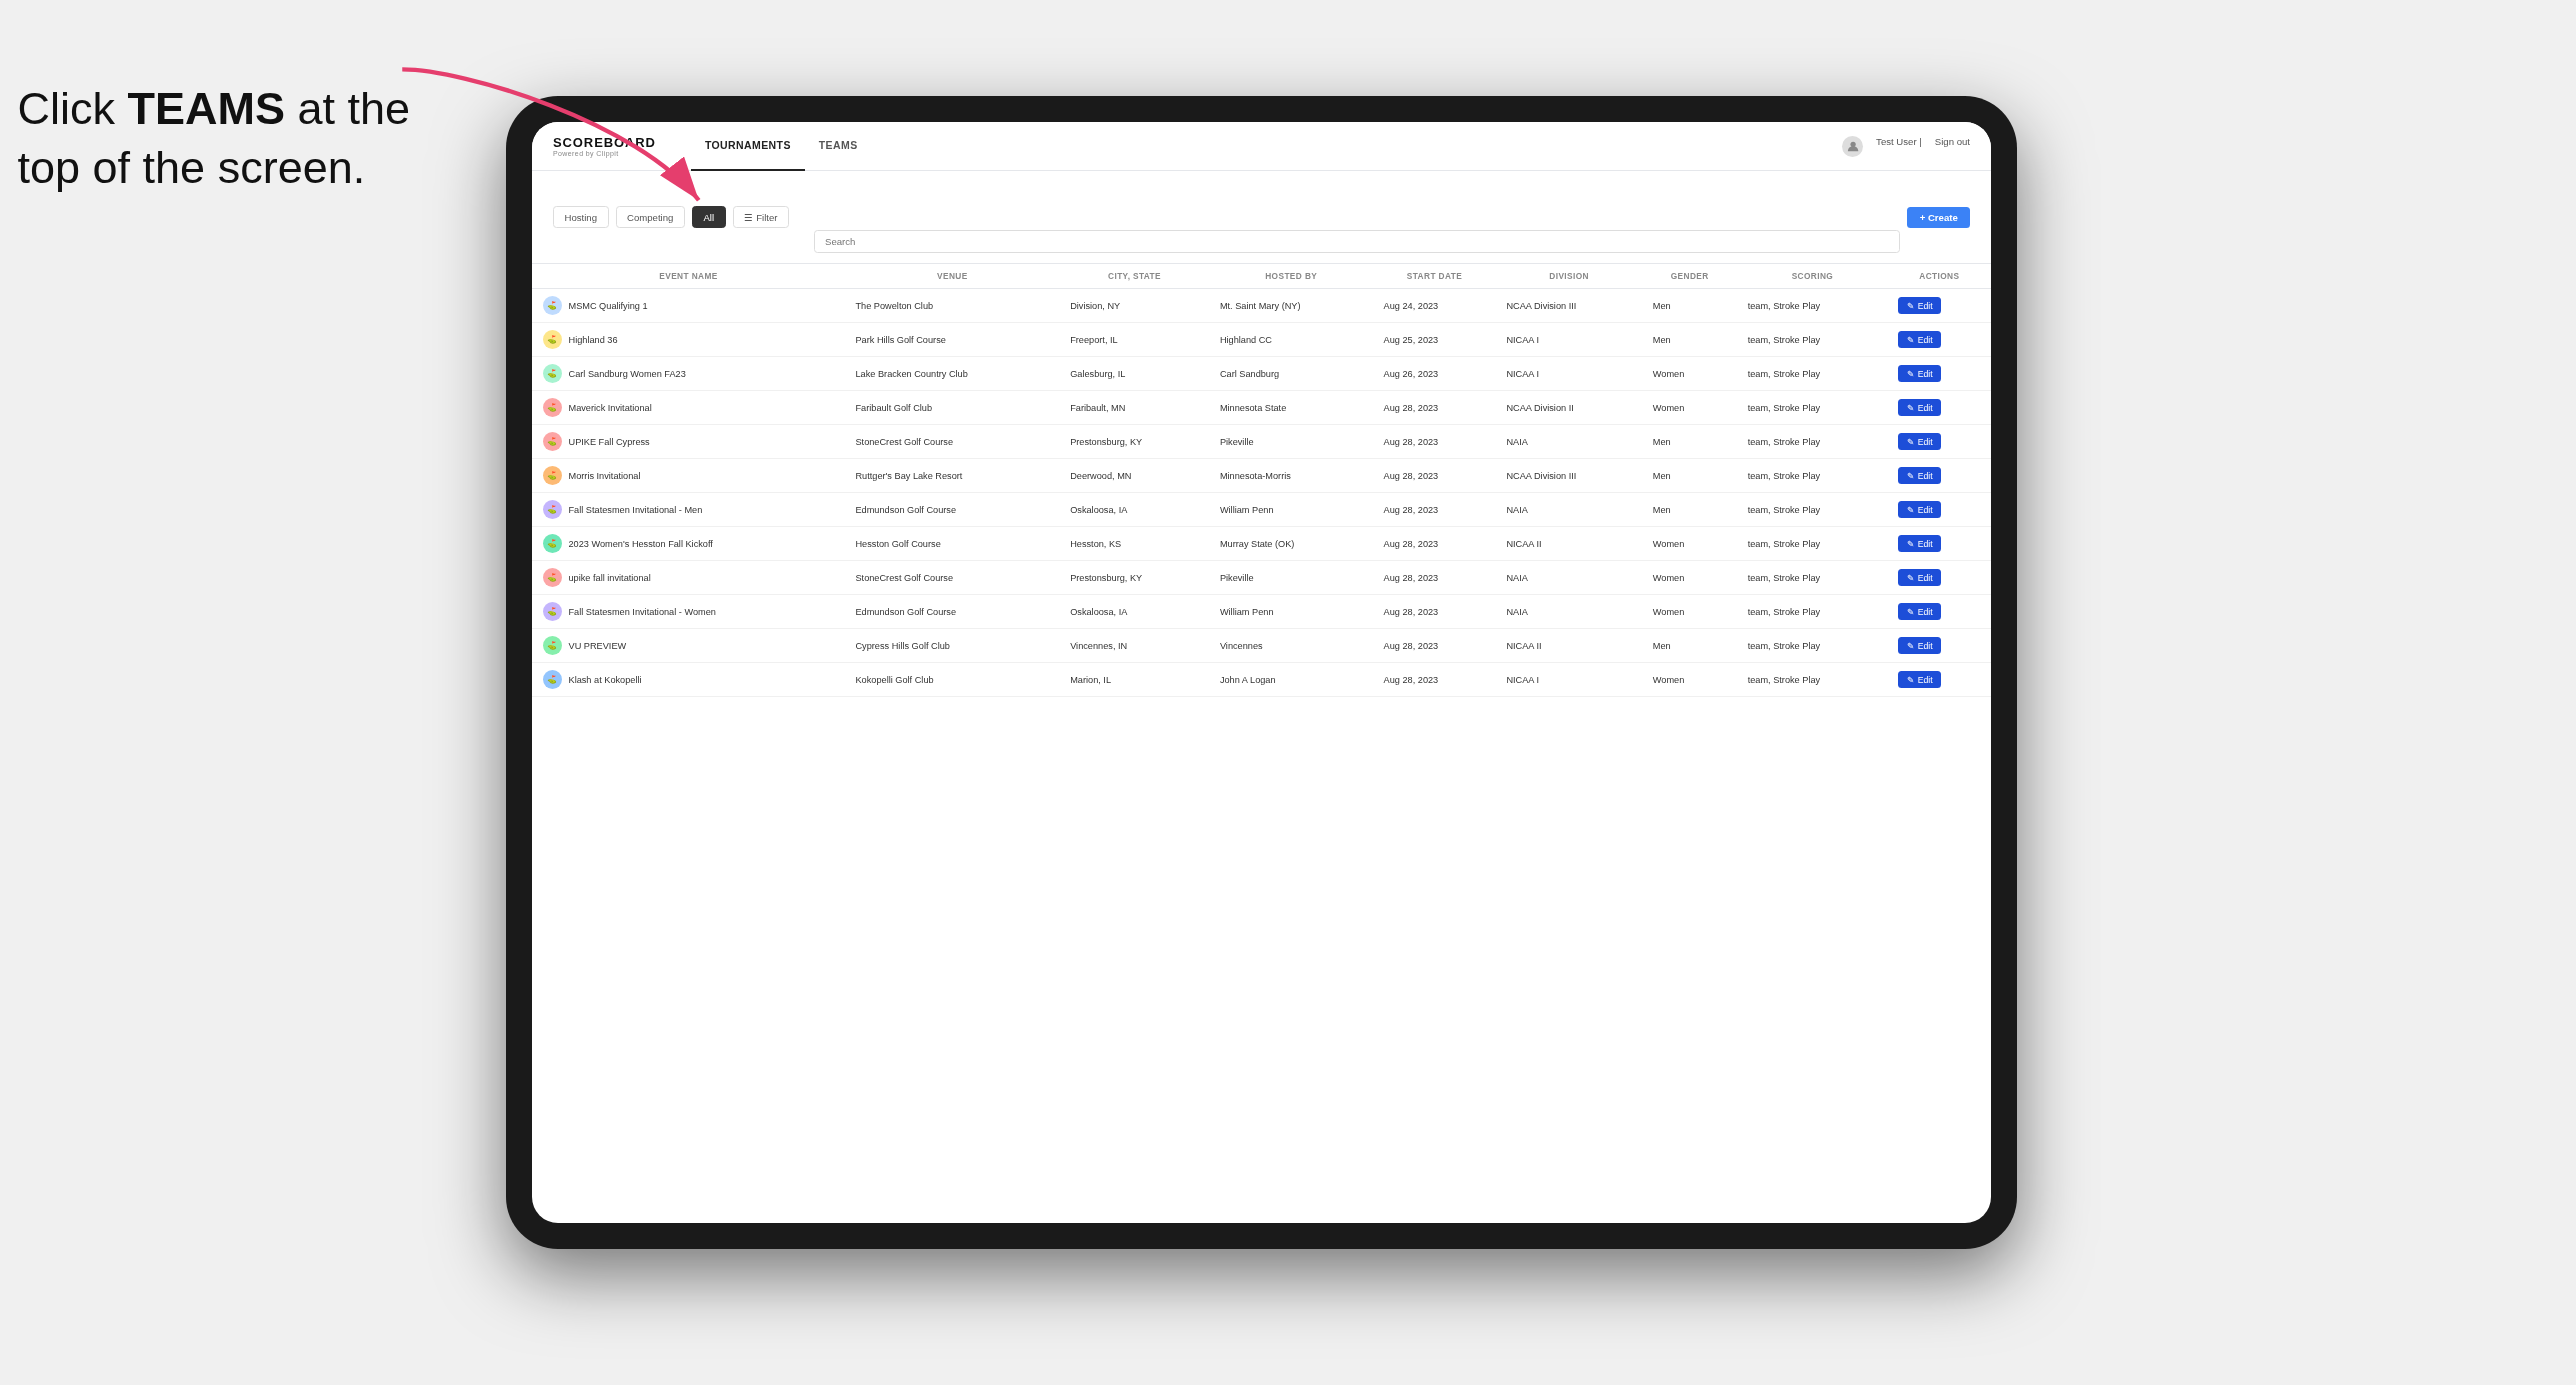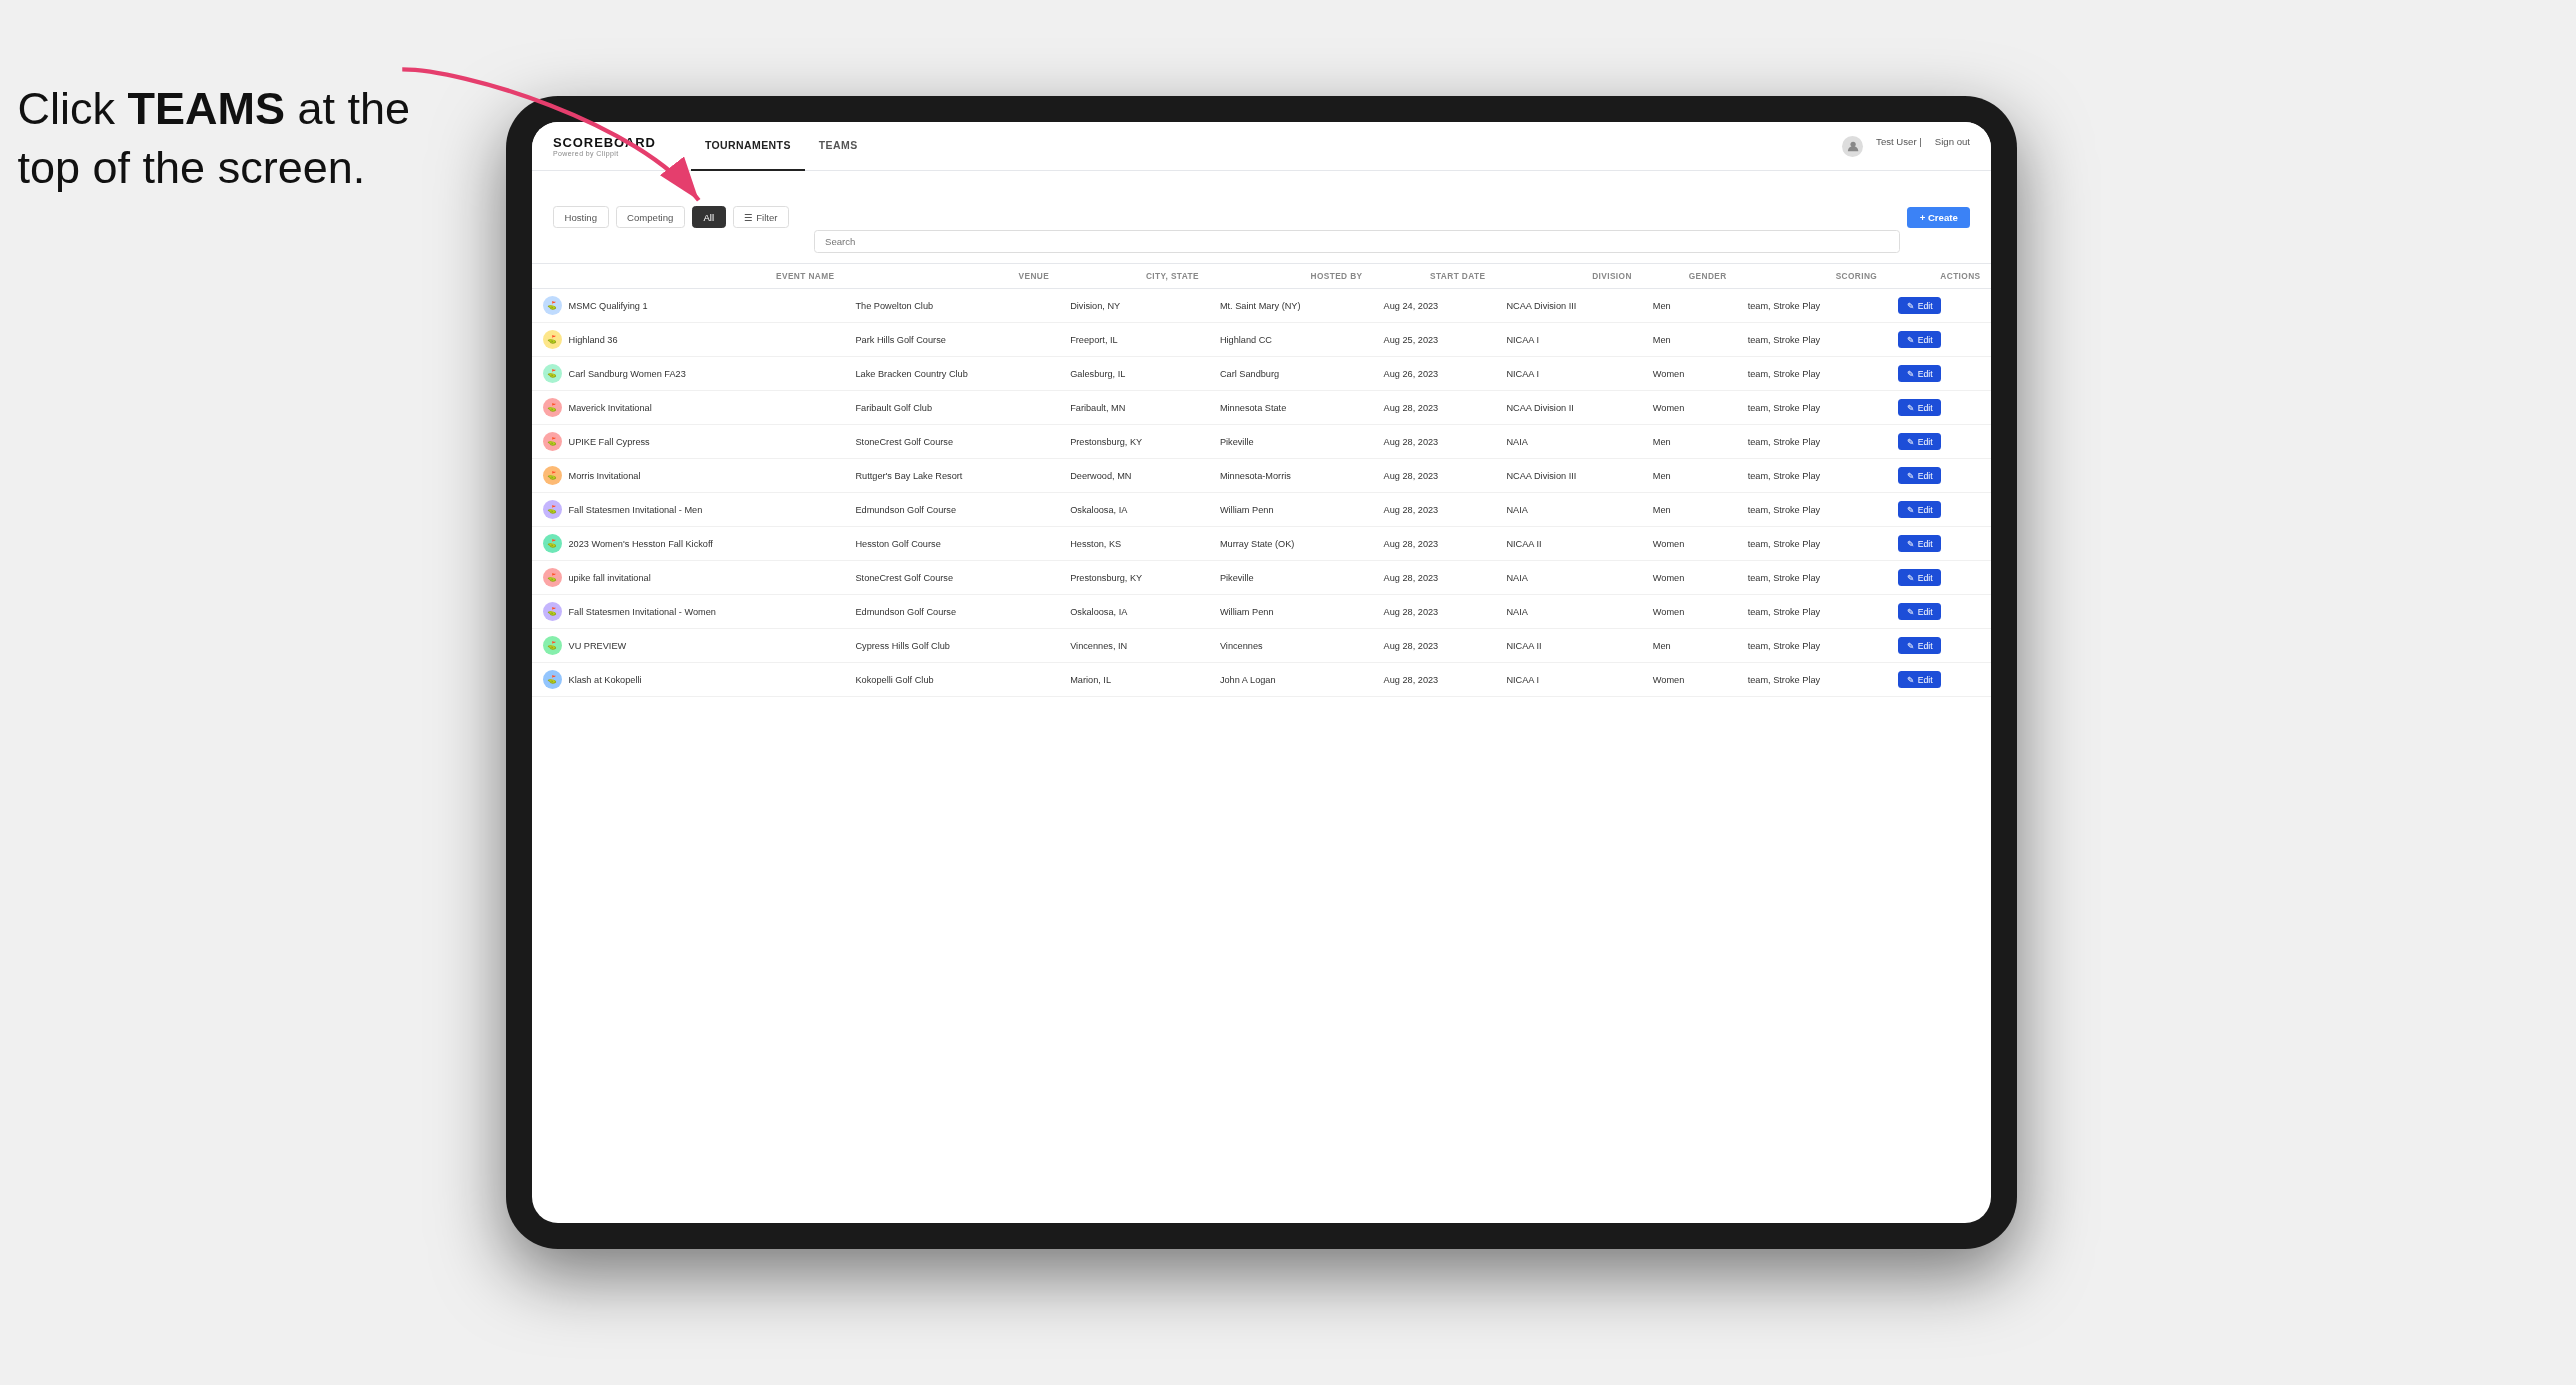--- a/index.html
+++ b/index.html
@@ -218,21 +218,21 @@
       border-collapse: collapse;
       font-size: 9.2px;
     }
 
     thead tr {
       border-bottom: 0.9px solid #e5e7eb;
     }
 
     thead th {
       padding: 7px 10.5px;
-      text-align: right;
+      text-align: center;
       font-size: 8.3px;
       font-weight: 700;
       color: #888;
       letter-spacing: 0.4px;
       text-transform: uppercase;
       white-space: nowrap;
     }
 
     tbody tr {
       border-bottom: 0.9px solid #f0f0f0;

